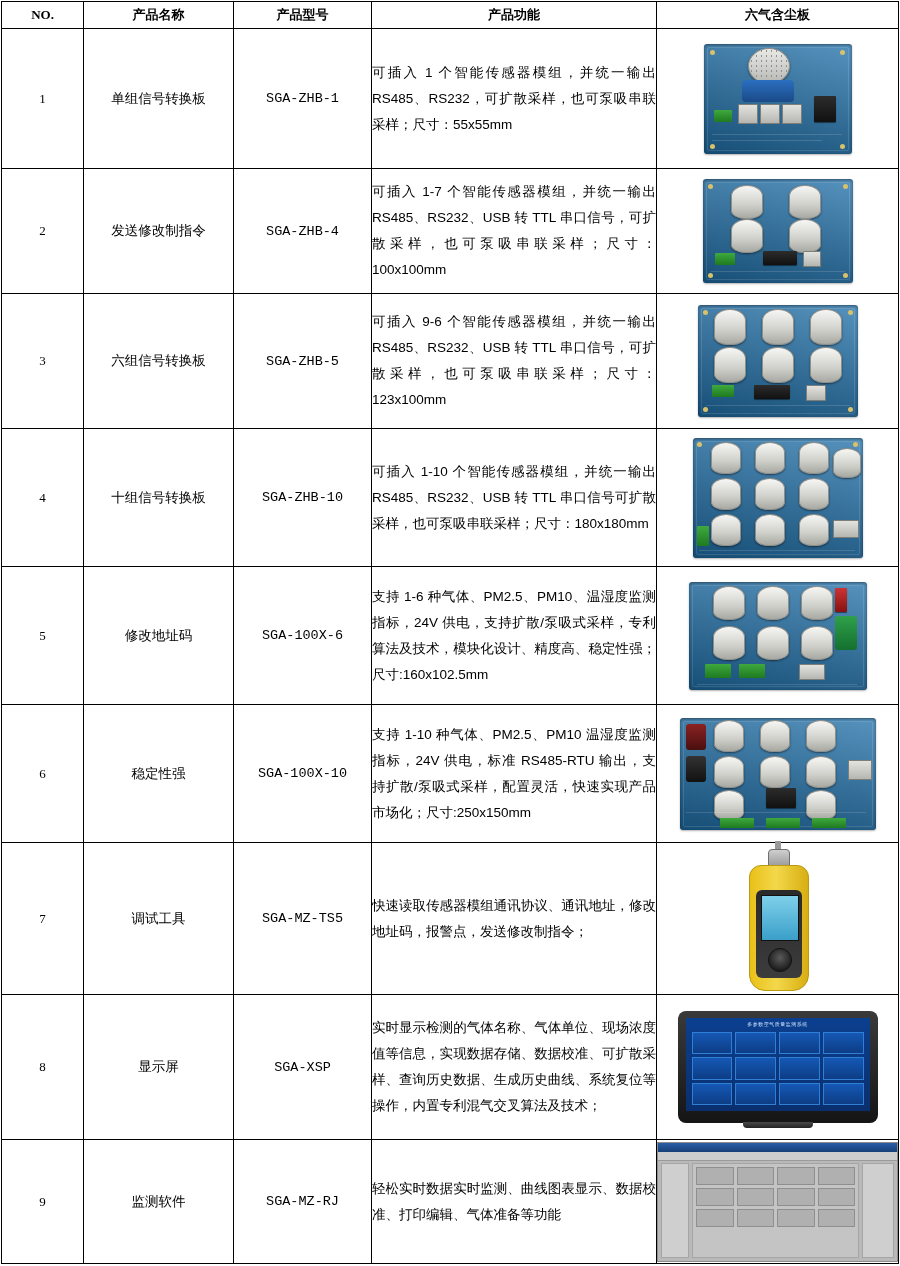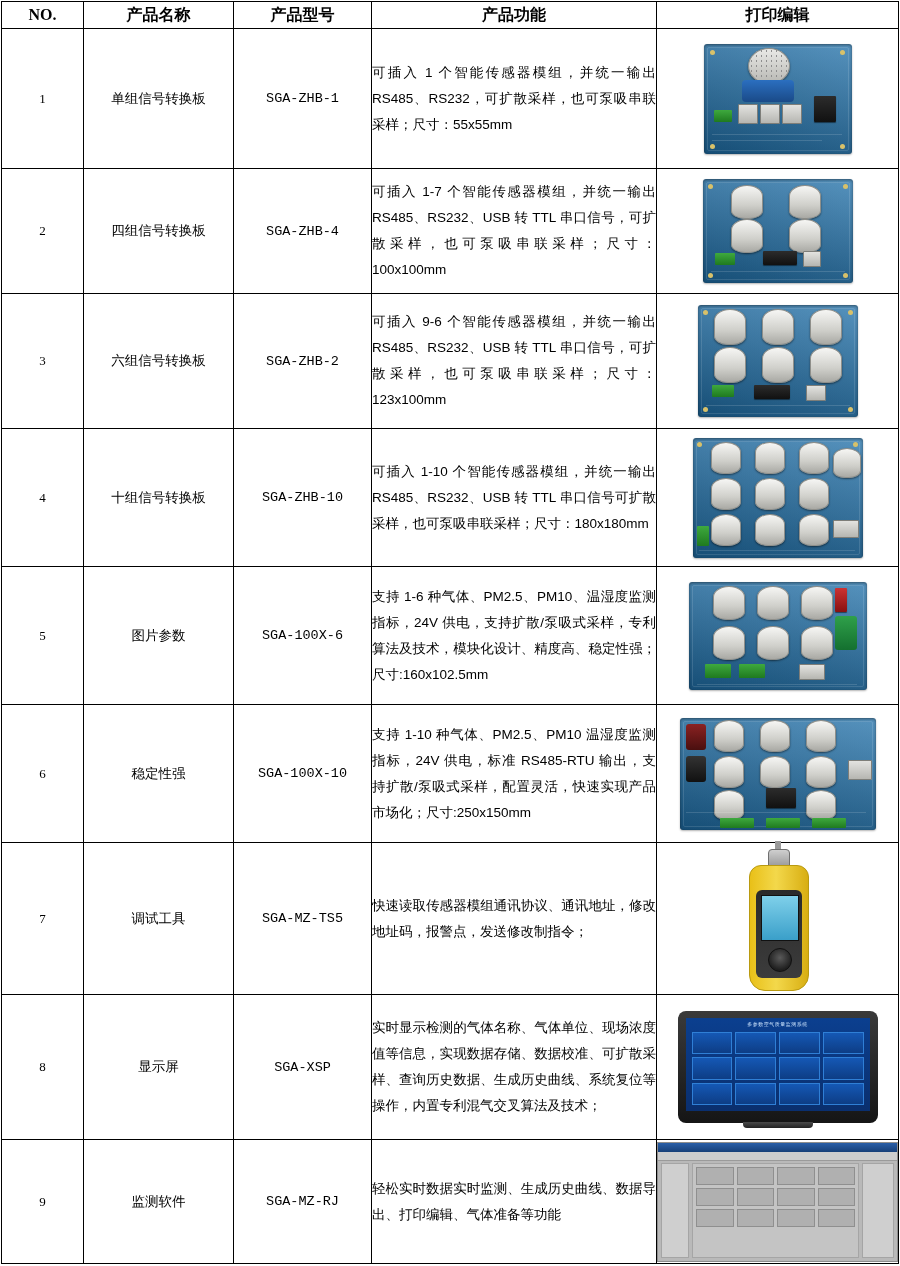--- a/index.html
+++ b/index.html
@@ -25,21 +25,21 @@
     table-layout: fixed;
   }
   table.product-table th,
   table.product-table td {
     border: 1px solid #000;
     vertical-align: middle;
     padding: 0;
   }
   thead th {
     height: 26px;
-    font-size: 16px;
+    font-size: 13px;
     font-weight: bold;
     font-family: "Liberation Serif", "DejaVu Serif", serif;
   }
   th.col-no  { width: 82px; }
   th.col-name { width: 150px; }
   th.col-model { width: 138px; }
   th.col-func { width: 285px; }
   th.col-img  { width: 242px; }
 
   td.cell-no {
@@ -300,21 +300,21 @@
       <col style="width:138px">
       <col style="width:285px">
       <col style="width:242px">
     </colgroup>
     <thead>
       <tr>
         <th class="col-no">NO.</th>
         <th class="col-name">产品名称</th>
         <th class="col-model">产品型号</th>
         <th class="col-func">产品功能</th>
-        <th class="col-img">打印编辑</th>
+        <th class="col-img">六气含尘板</th>
       </tr>
     </thead>
     <tbody>
 
       <tr style="height:140px">
         <td class="cell-no">1</td>
         <td class="cell-name">单组信号转换板</td>
         <td class="cell-model">SGA-ZHB-1</td>
         <td class="cell-func">可插入 1 个智能传感器模组，并统一输出 RS485、RS232，可扩散采样，也可泵吸串联采样；尺寸：55x55mm</td>
         <td class="cell-img">
@@ -333,21 +333,21 @@
               <div class="pad" style="left:136px;top:6px;width:5px;height:5px;"></div>
               <div class="pad" style="left:6px;top:100px;width:5px;height:5px;"></div>
               <div class="pad" style="left:136px;top:100px;width:5px;height:5px;"></div>
             </div>
           </div>
         </td>
       </tr>
 
       <tr style="height:125px">
         <td class="cell-no">2</td>
-        <td class="cell-name">四组信号转换板</td>
+        <td class="cell-name">发送修改制指令</td>
         <td class="cell-model">SGA-ZHB-4</td>
         <td class="cell-func">可插入 1-7 个智能传感器模组，并统一输出 RS485、RS232、USB 转 TTL 串口信号，可扩散采样，也可泵吸串联采样；尺寸：100x100mm</td>
         <td class="cell-img">
           <div class="imgwrap">
             <div class="board" style="width:150px;height:104px;">
               <div class="sensor" style="left:28px;top:6px;width:30px;height:32px;"></div>
               <div class="sensor" style="left:86px;top:6px;width:30px;height:32px;"></div>
               <div class="sensor" style="left:28px;top:40px;width:30px;height:32px;"></div>
               <div class="sensor" style="left:86px;top:40px;width:30px;height:32px;"></div>
               <div class="conn" style="left:60px;top:72px;width:34px;height:14px;"></div>
@@ -359,21 +359,21 @@
               <div class="pad" style="left:5px;top:94px;width:5px;height:5px;"></div>
               <div class="pad" style="left:140px;top:94px;width:5px;height:5px;"></div>
             </div>
           </div>
         </td>
       </tr>
 
       <tr style="height:135px">
         <td class="cell-no">3</td>
         <td class="cell-name">六组信号转换板</td>
-        <td class="cell-model">SGA-ZHB-2</td>
+        <td class="cell-model">SGA-ZHB-5</td>
         <td class="cell-func">可插入 9-6 个智能传感器模组，并统一输出 RS485、RS232、USB 转 TTL 串口信号，可扩散采样，也可泵吸串联采样；尺寸：123x100mm</td>
         <td class="cell-img">
           <div class="imgwrap">
             <div class="board" style="width:160px;height:112px;">
               <div class="sensor" style="left:16px;top:4px;width:30px;height:34px;"></div>
               <div class="sensor" style="left:64px;top:4px;width:30px;height:34px;"></div>
               <div class="sensor" style="left:112px;top:4px;width:30px;height:34px;"></div>
               <div class="sensor" style="left:16px;top:42px;width:30px;height:34px;"></div>
               <div class="sensor" style="left:64px;top:42px;width:30px;height:34px;"></div>
               <div class="sensor" style="left:112px;top:42px;width:30px;height:34px;"></div>
@@ -413,21 +413,21 @@
               <div class="trace" style="left:6px;top:112px;width:156px;"></div>
               <div class="pad" style="left:4px;top:4px;width:5px;height:5px;"></div>
               <div class="pad" style="left:160px;top:4px;width:5px;height:5px;"></div>
             </div>
           </div>
         </td>
       </tr>
 
       <tr style="height:138px">
         <td class="cell-no">5</td>
-        <td class="cell-name">图片参数</td>
+        <td class="cell-name">修改地址码</td>
         <td class="cell-model">SGA-100X-6</td>
         <td class="cell-func">支持 1-6 种气体、PM2.5、PM10、温湿度监测指标，24V 供电，支持扩散/泵吸式采样，专利算法及技术，模块化设计、精度高、稳定性强；尺寸:160x102.5mm</td>
         <td class="cell-img">
           <div class="imgwrap">
             <div class="board" style="width:178px;height:108px;">
               <div class="sensor" style="left:24px;top:4px;width:30px;height:32px;"></div>
               <div class="sensor" style="left:68px;top:4px;width:30px;height:32px;"></div>
               <div class="sensor" style="left:112px;top:4px;width:30px;height:32px;"></div>
               <div class="sensor" style="left:24px;top:44px;width:30px;height:32px;"></div>
               <div class="sensor" style="left:68px;top:44px;width:30px;height:32px;"></div>
@@ -522,21 +522,21 @@
               <div class="disp-stand"></div>
             </div>
           </div>
         </td>
       </tr>
 
       <tr style="height:124px">
         <td class="cell-no">9</td>
         <td class="cell-name">监测软件</td>
         <td class="cell-model">SGA-MZ-RJ</td>
-        <td class="cell-func">轻松实时数据实时监测、生成历史曲线、数据导出、打印编辑、气体准备等功能</td>
+        <td class="cell-func">轻松实时数据实时监测、曲线图表显示、数据校准、打印编辑、气体准备等功能</td>
         <td class="cell-img">
           <div class="imgwrap">
             <div class="software">
               <div class="sw-top"></div>
               <div class="sw-toolbar"></div>
               <div class="sw-body">
                 <div class="sw-left"></div>
                 <div class="sw-main">
                   <div class="sw-box"></div>
                   <div class="sw-box"></div>

